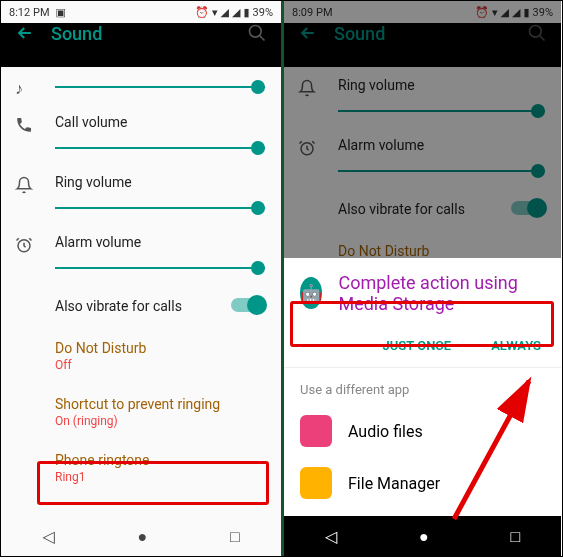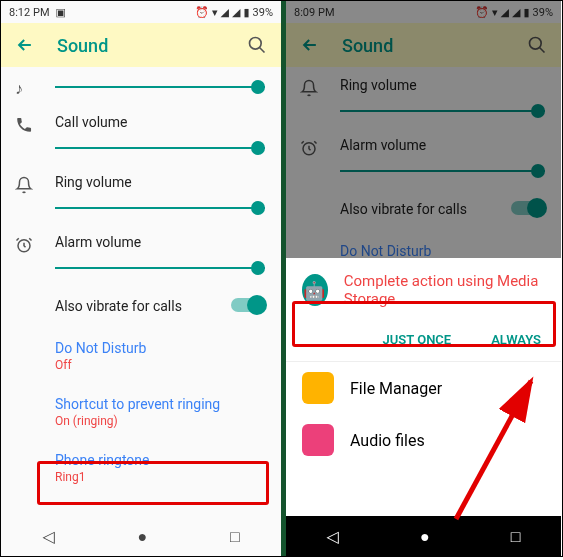--- a/index.html
+++ b/index.html
@@ -1,47 +1,47 @@
 <!DOCTYPE html>
 <html><head>
 <meta charset="utf-8">
 <style>
 *{margin:0;padding:0;box-sizing:border-box;font-family:Roboto,Arial,sans-serif}
 body{background:#fff;width:563px;height:560px;position:relative}
 .phones{display:flex;border:1px solid #000;height:557px}
 .phone{width:280px;position:relative;background:#fafafa}
-.phone.right{border-left:5px solid #14532d;background:#fafafa}
+.phone.right{border-left:3px solid #14532d;background:#fafafa}
 .status{height:22px;background:#fafafa;display:flex;align-items:center;padding:0 8px;font-size:11px;color:#333}
 .status .time{flex:0 0 auto}
 .status .icons{margin-left:auto;display:flex;gap:3px;align-items:center}
-.appbar{height:44px;display:flex;align-items:center;padding:0 14px;gap:22px;background:#fef9c3}
+.appbar{height:44px;display:flex;padding:0 14px;gap:16px;background:#000000}
 .appbar .back{color:#009688}
 .appbar .title{color:#009688;font-size:18px;font-weight:500;flex:1}
 .appbar .search{color:#555}
 .content{padding:0 0 0 0;overflow:hidden}
 .row{display:flex;align-items:flex-start;padding:10px 16px 6px 14px}
 .row .ico{width:40px;flex:0 0 40px;color:#555;padding-top:2px}
 .row .body{flex:1}
 .label{font-size:14px;color:#222;margin-bottom:8px}
 .slider{position:relative;height:20px}
 .slider .track{position:absolute;top:9px;left:0;right:0;height:2px;background:#009688}
 .slider .thumb{position:absolute;top:3px;width:14px;height:14px;border-radius:50%;background:#009688}
 .item{padding:12px 16px 12px 54px}
-.item .t{font-size:14px;color:#3b82f6}
+.item .t{font-size:14px;color:#a16207}
 .item .s{font-size:12px;color:#ef4444;margin-top:2px}
 .toggle-row{display:flex;align-items:flex-start;padding:14px 16px 14px 54px}
 .toggle-row .t{flex:1;font-size:14px;color:#222}
 .switch{width:34px;height:14px;background:#80cbc4;border-radius:10px;position:relative}
 .switch .knob{position:absolute;right:-2px;top:-3px;width:20px;height:20px;border-radius:50%;background:#009688}
 .nav{position:absolute;bottom:0;left:0;right:0;height:40px;background:#fafafa;display:flex;justify-content:space-around;align-items:center;color:#444}
 .dim{position:absolute;top:0;left:0;right:0;bottom:0;background:rgba(0,0,0,.45)}
 .sheet{position:absolute;bottom:40px;left:0;right:0;background:#fff}
 .sheet-row{display:flex;align-items:center;padding:14px 16px;gap:16px}
 .sheet-row .aico{width:32px;height:32px;border-radius:50%;background:#009688;display:flex;align-items:center;justify-content:center;color:#fff;font-size:18px}
-.sheet-row .txt{font-size:15px;color:#ef4444}
+.sheet-row .txt{font-size:18px;color:#a21caf}
 .sheet-actions{display:flex;justify-content:flex-end;gap:40px;padding:10px 20px 14px;font-size:13px;font-weight:600;color:#009688}
 .sheet-div{font-size:13px;color:#888;padding:14px 16px 8px}
 .app-row{display:flex;align-items:center;padding:10px 16px;gap:16px}
 .app-row .sq{width:32px;height:32px;border-radius:6px}
 .redbox{position:absolute;border:3px solid #e20000;border-radius:3px}
 .arrow{position:absolute}
 svg{display:block}
 </style>
 </head>
 <body>
@@ -226,27 +226,28 @@
  <div class="sheet" style="bottom:40px;height:258px">
   <div class="sheet-row">
    <div class="aico">🤖</div>
    <div class="txt">Complete action using Media Storage</div>
   </div>
   <div class="sheet-actions">
    <span>JUST ONCE</span>
    <span>ALWAYS</span>
   </div>
   <div style="height:1px;background:#eee"></div>
+  <div class="sheet-div">Use a different app</div>
+  <div class="app-row">
+   <div class="sq" style="background:#ec407a"></div>
+   <div>Audio files</div>
+  </div>
   <div class="app-row">
    <div class="sq" style="background:#ffb300"></div>
    <div>File Manager</div>
-  </div>
-  <div class="app-row">
-   <div class="sq" style="background:#ec407a"></div>
-   <div>Audio files</div>
   </div>
  </div>
  <div class="nav" style="background:#000;color:#fff">
   <span>◁</span>
   <span>●</span>
   <span>□</span>
  </div>
  <div class="redbox" style="left:6px;top:300px;width:264px;height:46px"></div>
  <svg class="arrow" style="left:150px;top:368px" width="120" height="160">
   <defs>

